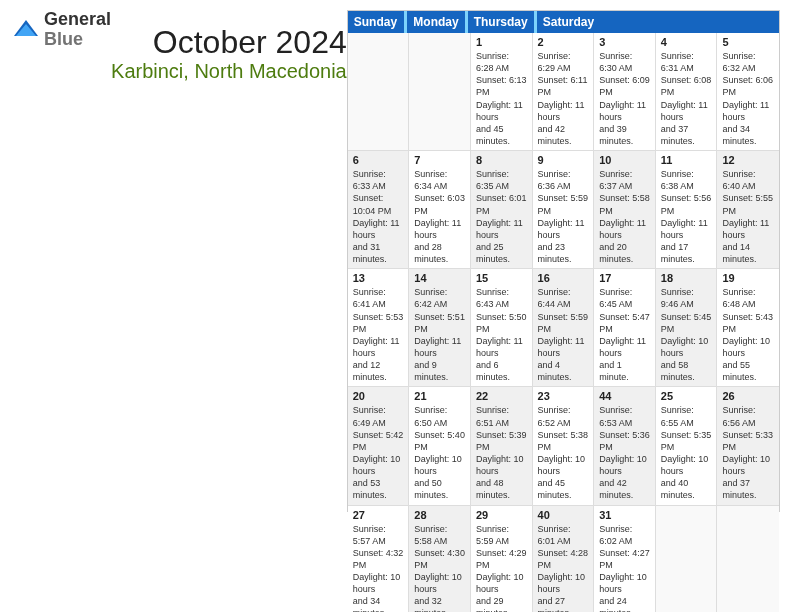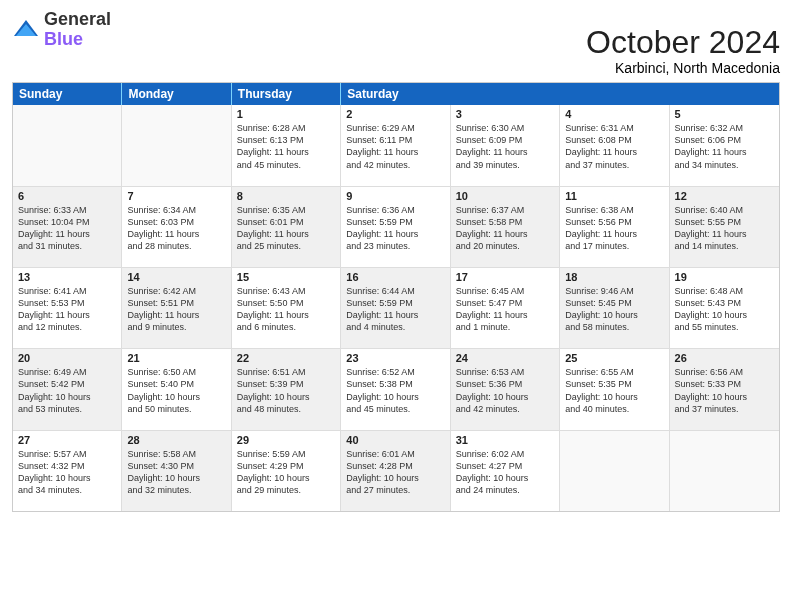--- a/index.html
+++ b/index.html
@@ -7,79 +7,79 @@
       font-family: Arial, sans-serif;
       background: #fff;
       width: 792px;
       height: 612px;
       overflow: hidden;
     }
     .page {
       width: 792px;
       height: 520px;
       display: flex;
-      flex-direction: column;
+      flex-direction: row;
       padding: 10px 12px 8px 12px;
     }
     .header {
       display: flex;
       justify-content: space-between;
       align-items: flex-start;
       margin-bottom: 6px;
     }
     .logo {
       display: flex;
       align-items: center;
       gap: 4px;
     }
     .logo-text {
       font-size: 18px;
       font-weight: bold;
       line-height: 1.1;
     }
     .logo-general { color: #333; }
-    .logo-blue { color: #8b5cf6; }
+    .logo-blue { color: #737373; }
     .logo-icon {
       width: 28px;
       height: 28px;
     }
     .title-area {
       text-align: right;
       margin-top: 15px;
     }
     .month-title {
       font-size: 32px;
       font-weight: 300;
       color: #222;
       line-height: 1.1;
     }
     .subtitle {
-      font-size: 14px;
-      color: #000000;
+      font-size: 20px;
+      color: #4d7c0f;
     }
     .calendar {
       flex: 1;
       display: flex;
       flex-direction: column;
       border: 1px solid #ccc;
     }
     .cal-header {
       display: grid;
       grid-template-columns: repeat(7, 1fr);
       background: #1565c0;
     }
     .cal-header-cell {
       color: #fff;
       font-size: 12px;
       font-weight: bold;
       padding: 4px 6px;
       text-align: left;
-      border-right: 1px solid #7dd3fc;
-    }
-    .cal-header-cell:last-child { border-right: none; }
+      border-right: 3px solid #7dd3fc;
+    }
+    .cal-header-cell:last-child { border-right: none; text-align: center; }
     .cal-body {
       flex: 1;
       display: flex;
       flex-direction: column;
     }
     .cal-row {
       display: grid;
       grid-template-columns: repeat(7, 1fr);
       flex: 1;
       border-top: 1px solid #ddd;
@@ -300,21 +300,21 @@
             <div class="cell-line">and 48 minutes.</div>
           </div>
           <div class="cal-cell">
             <div class="day-num">23</div>
             <div class="cell-line">Sunrise: 6:52 AM</div>
             <div class="cell-line">Sunset: 5:38 PM</div>
             <div class="cell-line">Daylight: 10 hours</div>
             <div class="cell-line">and 45 minutes.</div>
           </div>
           <div class="cal-cell shaded">
-            <div class="day-num">24</div>
+            <div class="day-num">44</div>
             <div class="cell-line">Sunrise: 6:53 AM</div>
             <div class="cell-line">Sunset: 5:36 PM</div>
             <div class="cell-line">Daylight: 10 hours</div>
             <div class="cell-line">and 42 minutes.</div>
           </div>
           <div class="cal-cell">
             <div class="day-num">25</div>
             <div class="cell-line">Sunrise: 6:55 AM</div>
             <div class="cell-line">Sunset: 5:35 PM</div>
             <div class="cell-line">Daylight: 10 hours</div>

